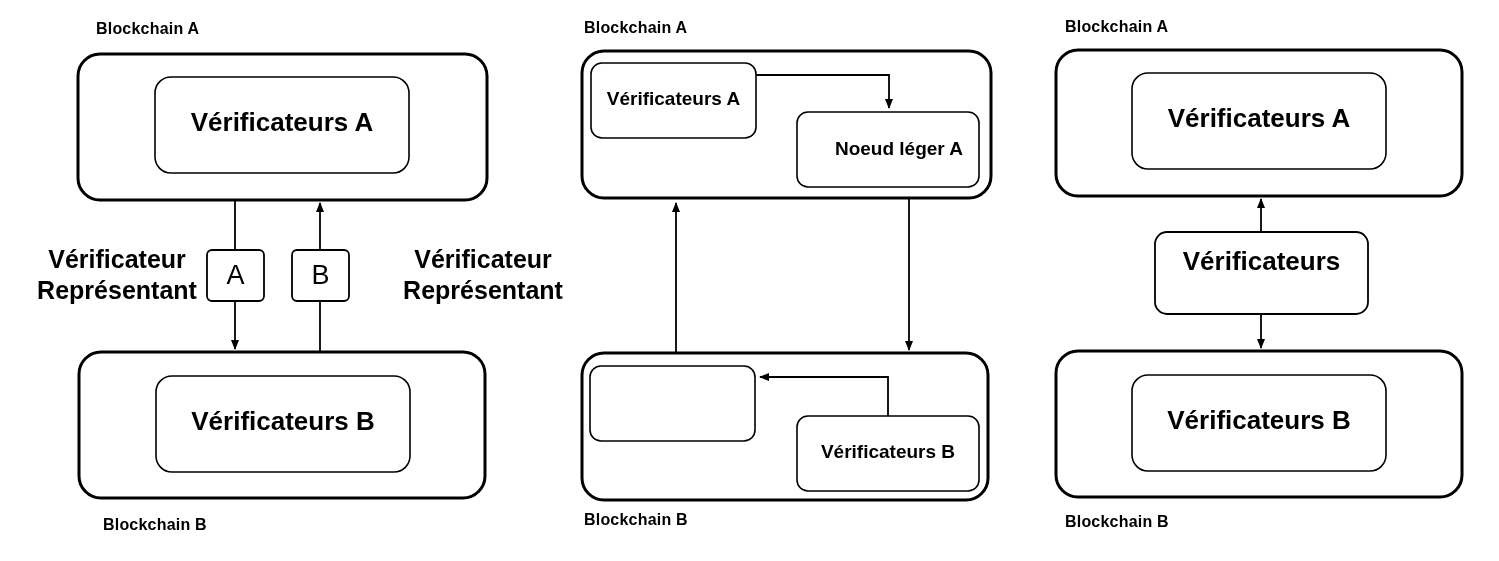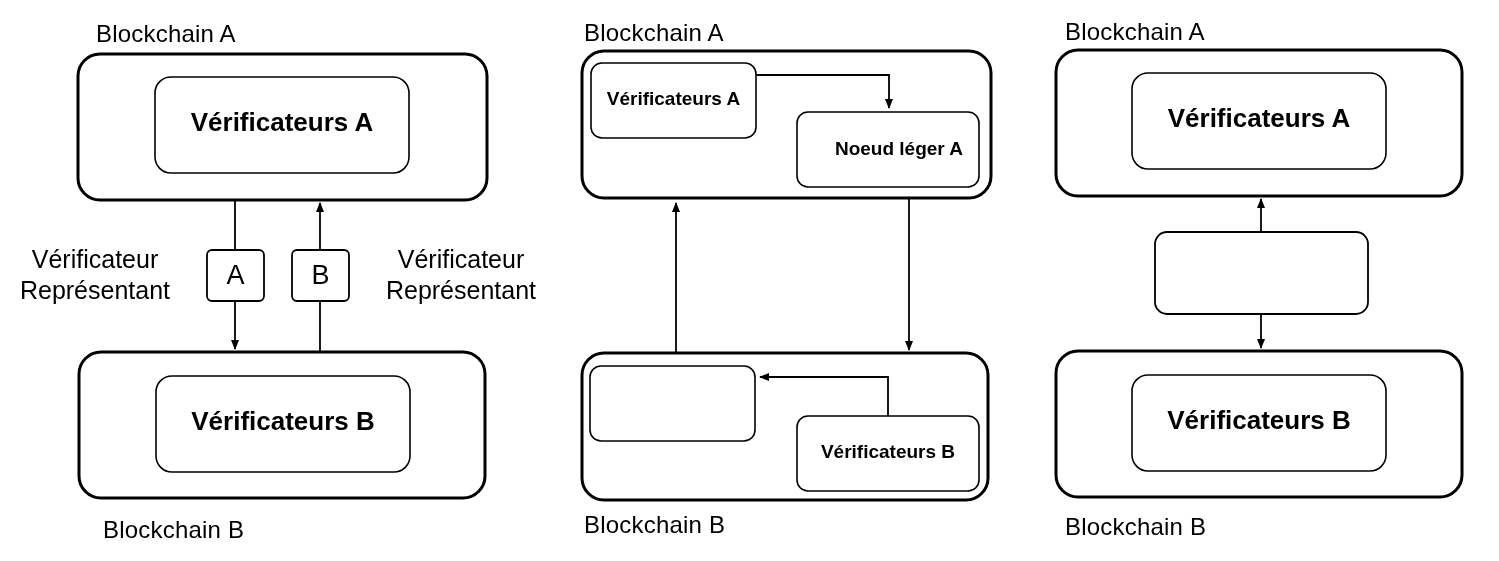--- a/index.html
+++ b/index.html
@@ -25,37 +25,38 @@
     width: 1499px;
     height: 561px;
     pointer-events: none;
   }
   .lbl {
     position: absolute;
     white-space: nowrap;
     line-height: 1.15;
   }
   .chain-label {
-    font-weight: normal;
-    font-size: 24px;
+    font-weight: bold;
+    font-size: 16px;
     letter-spacing: 0.2px;
   }
   .box-label {
     font-weight: bold;
     font-size: 26px;
   }
   .box-label-sm {
     font-weight: bold;
     font-size: 19px;
   }
   .side-label {
-    font-weight: normal;
+    font-weight: bold;
     font-size: 25px;
     text-align: center;
     line-height: 1.22;
+    padding-left: 22px;
   }
   .letter-label {
     font-weight: normal;
     font-size: 27px;
   }
   .two-line {
     text-align: center;
     line-height: 1.22;
   }
 </style>
@@ -150,19 +151,20 @@
 
   <div class="lbl box-label-sm" style="left:797px; top:441px; width:182px; text-align:center;">Vérificateurs B</div>
 
   <div class="lbl chain-label" style="left:584px; top:511px;">Blockchain B</div>
 
   <div class="lbl chain-label" style="left:1065px; top:18px;">Blockchain A</div>
 
   <div class="lbl box-label" style="left:1132px; top:104px; width:254px; text-align:center;">Vérificateurs A</div>
 
   <div class="lbl box-label two-line" style="left:1155px; top:246px; width:213px;">
+    <div>Vérificateurs</div>
   </div>
 
   <div class="lbl box-label" style="left:1132px; top:406px; width:254px; text-align:center;">Vérificateurs B</div>
 
   <div class="lbl chain-label" style="left:1065px; top:513px;">Blockchain B</div>
 
 </div>
 
 </body></html>

